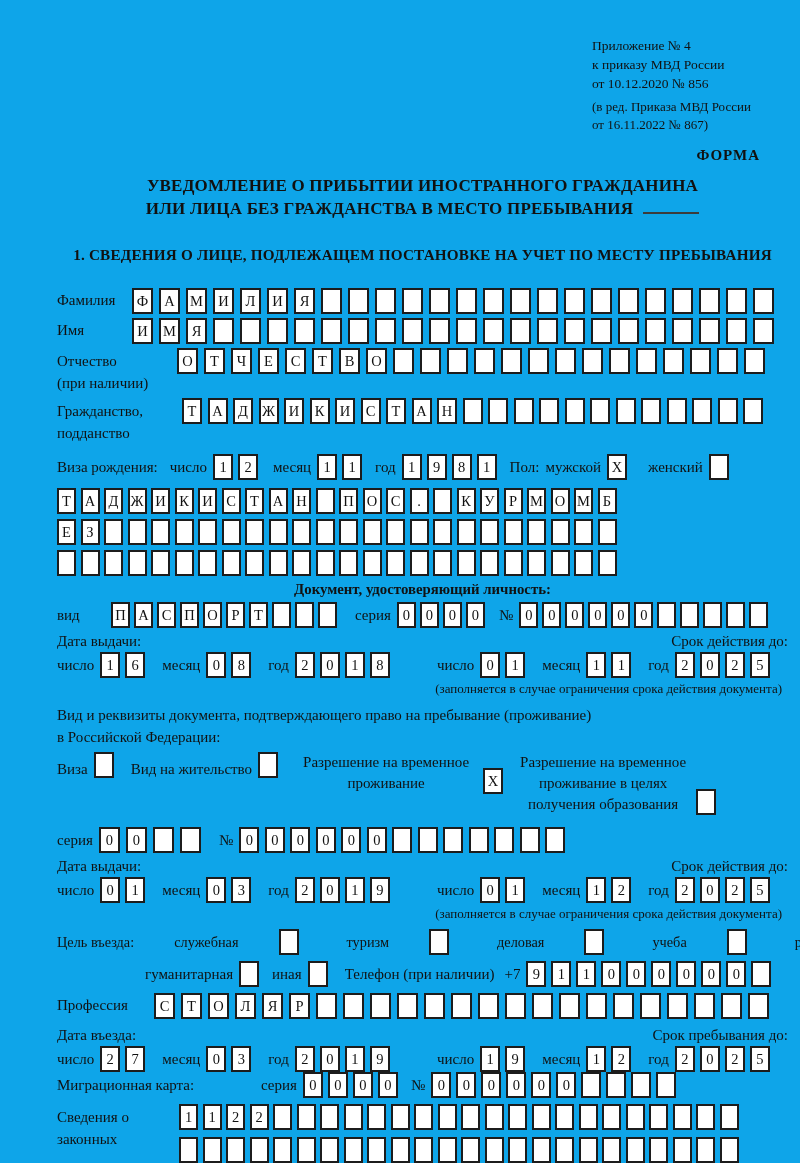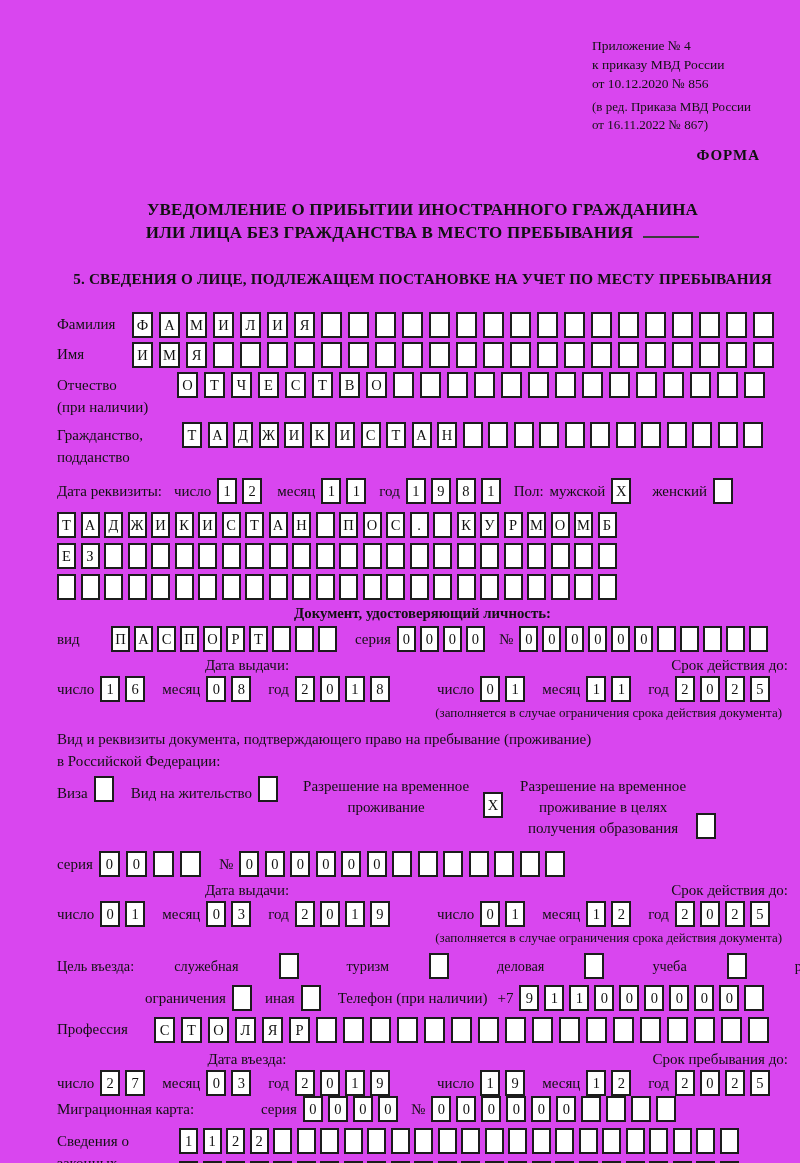--- a/index.html
+++ b/index.html
@@ -1,44 +1,44 @@
 <!DOCTYPE html>
 <html><head>
 <meta charset="utf-8">
 <style>
   html,body{margin:0;padding:0;background:#e8e8e8;}
   .page{
-    width:800px;height:1163px;box-sizing:border-box;background:#d946ef;
+    width:800px;height:1163px;box-sizing:border-box;background:#0ea5e9;
     padding:36px 12px 0 57px;position:relative;overflow:hidden;
     font-family:"Liberation Serif","DejaVu Serif",serif;font-size:15px;color:#111;
     margin:0 auto;
   }
   .annex{margin-left:auto;width:196px;line-height:19px;font-size:13.5px;}
   .annex-ed{margin-top:5px;font-size:13px;line-height:18px;}
   .forma{text-align:right;font-weight:bold;font-size:15px;margin-top:13px;letter-spacing:1px;padding-right:28px;}
-  .title{text-align:center;font-weight:bold;font-size:17px;margin-top:34px;line-height:23px;letter-spacing:.2px;}
+  .title{text-align:center;font-weight:bold;font-size:17px;margin-top:10px;line-height:23px;letter-spacing:.2px;}
   .blank{display:inline-block;width:56px;border-bottom:2px solid #3c3c3c;height:13px;margin-left:10px;}
   .sec{text-align:center;font-weight:bold;font-size:15.2px;margin-top:26px;letter-spacing:.2px;white-space:nowrap;}
   .row{display:flex;align-items:flex-start;margin-top:4px;}
   .drow{align-items:center;white-space:nowrap;}
   .lbl{flex:none;padding-top:4px;}
   .lblcol{flex:none;line-height:22px;padding-top:2px;}
   .w75{width:75px}.w120{width:120px}.w125{width:125px}.w150{width:150px}.w97{width:97px}.w122{width:122px}.w48{width:48px}.w198{width:198px}
   .cells{display:flex;flex:none;}
   .cell{flex:none;width:21px;height:26px;border:2px solid #1c1c1c;margin-right:6px;box-sizing:border-box;
         text-align:center;line-height:22px;font-size:14.5px;background:#fff;}
   .sm .cell{width:19px;margin-right:4.5px;}
   .sm2 .cell{width:20px;margin-right:5.5px;}
   .xs .cell{width:19px;margin-right:4px;}
   .d .cell{width:20px;margin-right:5px;}
   .dlbl{margin-right:6px;}
   .dgroup{display:flex;align-items:center;flex:none;}
   .dgroup .cells{margin-right:12px;}
   .dates-titles{display:flex;margin-top:5px;}
-  .dt-left{width:380px;text-align:center;flex:none;}
+  .dt-left{width:380px;text-align:left;flex:none;}
   .dt-right{flex:1;text-align:right;}
   .dates-row{display:flex;align-items:center;margin-top:2px;}
   .dg-left{width:380px;flex:none;}
   .note{text-align:right;font-size:13px;margin-top:3px;padding-right:6px;line-height:15px;}
   .intro{margin-top:8px;line-height:22px;}
   .chk{display:flex;align-items:flex-end;flex:none;}
   .chk .dlbl{padding-top:3px;}
   .chk-multi{text-align:center;line-height:21px;margin-right:8px;}
   .w178{width:178px}.w170{width:170px}
   .ml6{margin-left:6px}.ml10{margin-left:10px}.ml12{margin-left:12px}.ml14{margin-left:14px}
@@ -66,21 +66,21 @@
       <div>от 16.11.2022 № 867)</div>
     </div>
   </div>
   <div class="forma">ФОРМА</div>
 
   <div class="title">
     <div>УВЕДОМЛЕНИЕ О ПРИБЫТИИ ИНОСТРАННОГО ГРАЖДАНИНА</div>
     <div><span>ИЛИ ЛИЦА БЕЗ ГРАЖДАНСТВА В МЕСТО ПРЕБЫВАНИЯ</span><span class="blank"></span></div>
   </div>
 
-  <div class="sec">5. СВЕДЕНИЯ О ЛИЦЕ, ПОДЛЕЖАЩЕМ ПОСТАНОВКЕ НА УЧЕТ ПО МЕСТУ ПРЕБЫВАНИЯ</div>
+  <div class="sec">1. СВЕДЕНИЯ О ЛИЦЕ, ПОДЛЕЖАЩЕМ ПОСТАНОВКЕ НА УЧЕТ ПО МЕСТУ ПРЕБЫВАНИЯ</div>
 
   <div class="row" style="margin-top:24px">
     <span class="lbl w75">Фамилия</span>
     <span class="cells">
         <span class="cell">Ф</span>
         <span class="cell">А</span>
         <span class="cell">М</span>
         <span class="cell">И</span>
         <span class="cell">Л</span>
         <span class="cell">И</span>
@@ -192,21 +192,21 @@
         <span class="cell"></span>
         <span class="cell"></span>
         <span class="cell"></span>
         <span class="cell"></span>
         <span class="cell"></span>
         <span class="cell"></span>
       </span>
   </div>
 
   <div class="row drow" style="margin-top:10px">
-    <span class="dlbl">Дата реквизиты:</span>
+    <span class="dlbl">Виза рождения:</span>
     <span class="dlbl ml6">число</span>
     <span class="cells d mr10">
         <span class="cell">1</span>
         <span class="cell">2</span>
       </span>
     <span class="dlbl">месяц</span>
     <span class="cells d mr8">
         <span class="cell">1</span>
         <span class="cell">1</span>
       </span>
@@ -526,21 +526,21 @@
     <span class="cells d">
         <span class="cell"></span>
       </span>
     <span class="dlbl">транзит</span>
     <span class="cells d">
         <span class="cell"></span>
       </span>
   </div>
 
   <div class="row drow indent88" style="margin-top:6px">
-    <span class="dlbl">ограничения</span>
+    <span class="dlbl">гуманитарная</span>
     <span class="cells d mr8">
         <span class="cell"></span>
       </span>
     <span class="dlbl">иная</span>
     <span class="cells d mr12">
         <span class="cell"></span>
       </span>
     <span class="dlbl mr10">Телефон (при наличии)</span>
     <span class="dlbl">+7</span>
     <span class="cells d">

